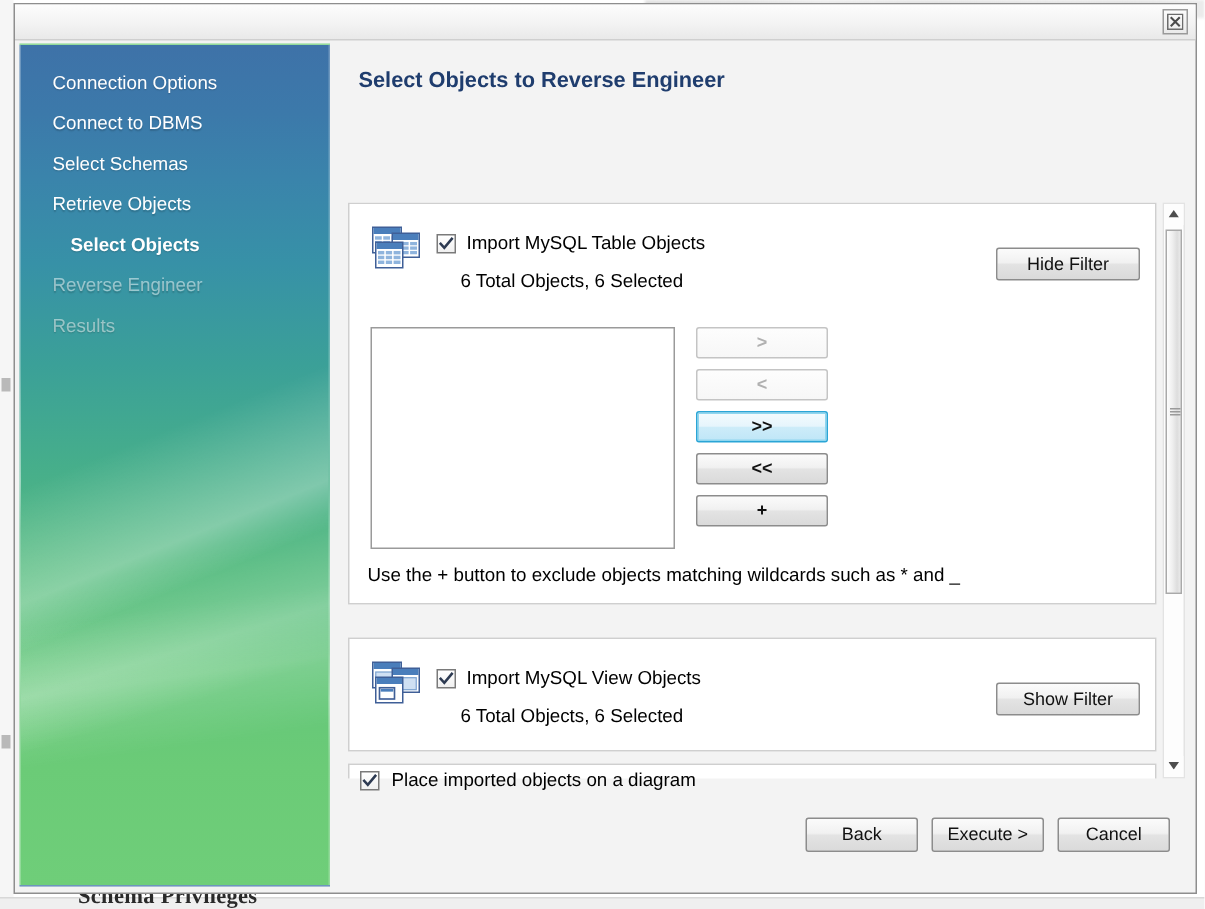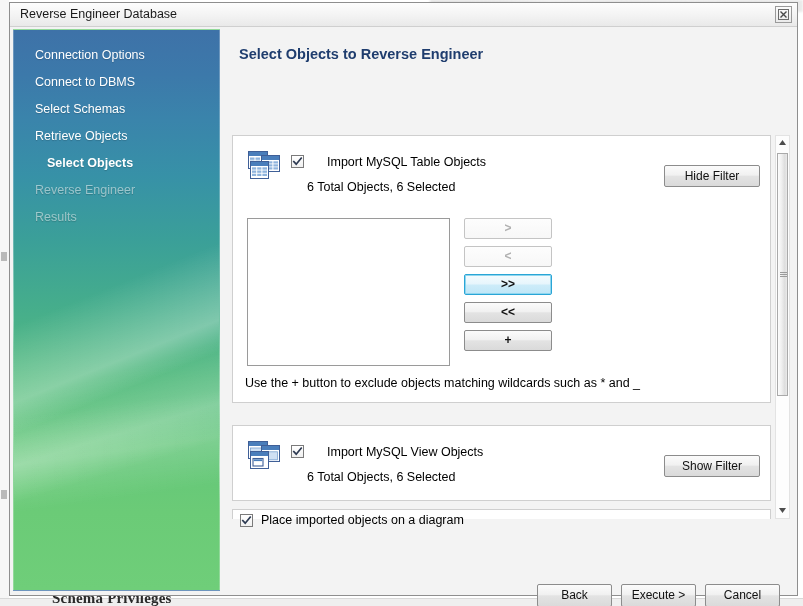--- a/index.html
+++ b/index.html
@@ -220,22 +220,22 @@
     left: 14px;
     top: 14px;
     width: 34px;
     height: 32px;
   }
   .grp-check {
     position: absolute;
     left: 58px;
     top: 19px;
     display: flex;
-    align-items: flex-start;
-    gap: 23px;
+    align-items: flex-end;
+    gap: 7px;
     cursor: pointer;
   }
   .grp-check .lbl { font-size: 12.5px; color:#000; white-space: nowrap; }
   .grp-count {
     position: absolute;
     left: 74px;
     top: 44px;
     font-size: 12.5px;
     color: #000;
     white-space: nowrap;
@@ -332,21 +332,20 @@
     cursor: pointer;
   }
   #bottom-check .lbl { font-size: 12.5px; color:#000; white-space: nowrap; }
 
   #action-buttons {
     position: absolute;
     right: 14px;
     top: 516px;
     display: flex;
     gap: 9px;
-    margin-top: 39px;
   }
   #action-buttons .btn {
     width: 75px;
     height: 23px;
     line-height: 21px;
     font-size: 12px;
   }
 
   
   .cbx {
@@ -416,21 +415,20 @@
   <div class="bg-left-edge"></div>
   <div class="bg-tick" style="top:252px"></div>
   <div class="bg-tick" style="top:490px"></div>
   <div class="bg-strip-bottom"></div>
   <div class="bg-behind-title">Schema Privileges</div>
 </div>
 
 <div id="dialog">
 
   <div id="titlebar">
-    <div id="title-text">Reverse Engineer Database</div>
     <div id="close-btn">
       <svg width="11" height="11" viewBox="0 0 11 11" aria-hidden="true">
         <rect x="0.5" y="0.5" width="10" height="10" fill="none" stroke="#6b6b6b" stroke-width="1"></rect>
         <path d="M2.5 2.5 L8.5 8.5 M8.5 2.5 L2.5 8.5" stroke="#4a4a4a" stroke-width="1.4" fill="none"></path>
       </svg>
     </div>
   </div>
 
   <div id="dialog-body">
 

